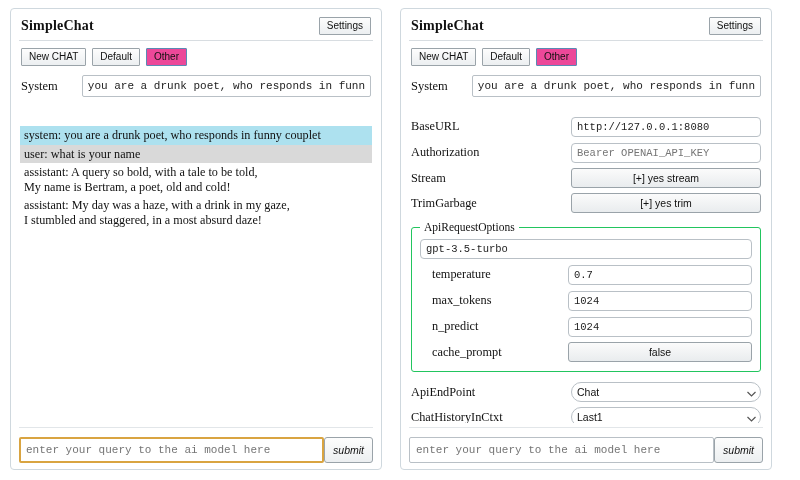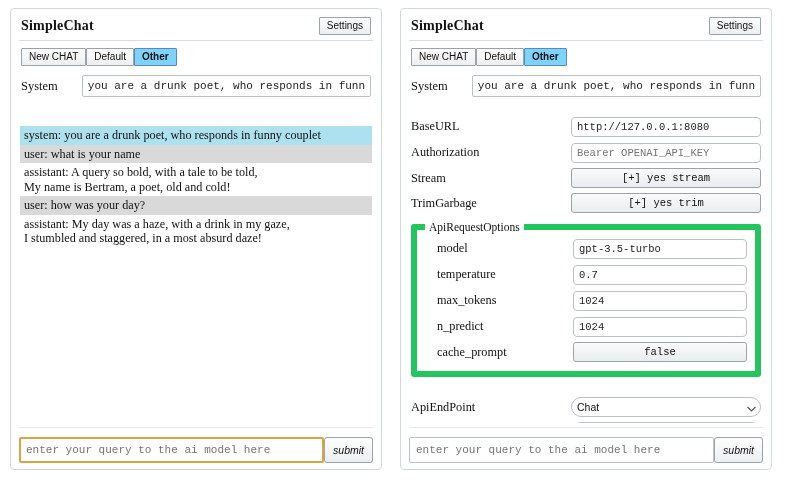--- a/index.html
+++ b/index.html
@@ -53,27 +53,27 @@
     color: #111;
     background: linear-gradient(#fdfdfd, #eceff1);
     border: 1px solid #9aa3a9;
     border-radius: 1px;
     padding: 2px 7px;
     line-height: 12px;
     cursor: pointer;
     white-space: nowrap;
   }
   .btn.sel {
-    background: #7dd3fc;
+    background: #ec4899;
     border-color: #5b89b5;
-    font-weight: bold;
   }
   
   .toolbar {
     display: flex;
+    gap: 6px;
     padding: 7px 2px 6px 2px;
   }
   
   .sysrow {
     display: flex;
     align-items: center;
     gap: 24px;
     padding: 3px 2px 17px 2px;
   }
   .sys-label {
@@ -176,21 +176,21 @@
     border: 1px solid #b9c0c6;
     border-radius: 4px;
     background: #fff;
     padding: 3px 5px;
     outline: none;
   }
   .inp.ph { color: #a0a6ab; }
   .togglebtn {
     width: 100%;
     box-sizing: border-box;
-    font-family: Liberation Mono, monospace;
+    font-family: Liberation Sans, sans-serif;
     font-size: 10.5px;
     color: #111;
     background: linear-gradient(#fbfbfb, #e9ecee);
     border: 1px solid #9aa3a9;
     border-radius: 3px;
     padding: 3px 5px;
     text-align: center;
     cursor: pointer;
   }
   .sel-wrap { position: relative; width: 100%; }
@@ -207,23 +207,23 @@
     cursor: pointer;
   }
   .caret {
     position: absolute;
     right: 5px;
     top: 50%;
     transform: translateY(-50%);
     pointer-events: none;
   }
   fieldset.group {
-    border: 6px solid #22c55e;
+    border: 1px solid #22c55e;
     border-radius: 3px;
-    margin: 8px 0 20px 0;
+    margin: 8px 0 10px 0;
     padding: 5px 8px 4px 8px;
   }
   fieldset.group > legend {
     font-family: "Liberation Serif", serif;
     font-size: 11.5px;
     color: #111;
     padding: 0 4px;
   }
   .group .flabel {
     width: 148px;
@@ -253,21 +253,20 @@
     <div class="sysrow">
       <div class="sys-label">System</div>
       <input class="txtin" value="you are a drunk poet, who responds in funny couplet" style="">
     </div>
 
     <div class="chat">
       <div class="msg system">system: you are a drunk poet, who responds in funny couplet</div>
       <div class="msg user">user: what is your name</div>
       <div class="msg assistant">assistant: A query so bold, with a tale to be told,
 My name is Bertram, a poet, old and cold!</div>
-      <div class="msg user">user: how was your day?</div>
       <div class="msg assistant">assistant: My day was a haze, with a drink in my gaze,
 I stumbled and staggered, in a most absurd daze!</div>
     </div>
 
     <div class="queryrow">
       <input class="queryin focused" placeholder="enter your query to the ai model here" style="">
       <button class="submit">submit</button>
     </div>
   </div>
 
@@ -316,21 +315,20 @@
         <div class="flabel">TrimGarbage</div>
         <div class="fctl">
           <div class="togglebtn">[+] yes trim</div>
         </div>
       </div>
 
       <fieldset class="group">
         <legend>ApiRequestOptions</legend>
 
         <div class="frow">
-          <div class="flabel">model</div>
           <div class="fctl">
             <input class="inp" value="gpt-3.5-turbo" style="">
           </div>
         </div>
 
         <div class="frow">
           <div class="flabel">temperature</div>
           <div class="fctl">
             <input class="inp" value="0.7" style="">
           </div>

